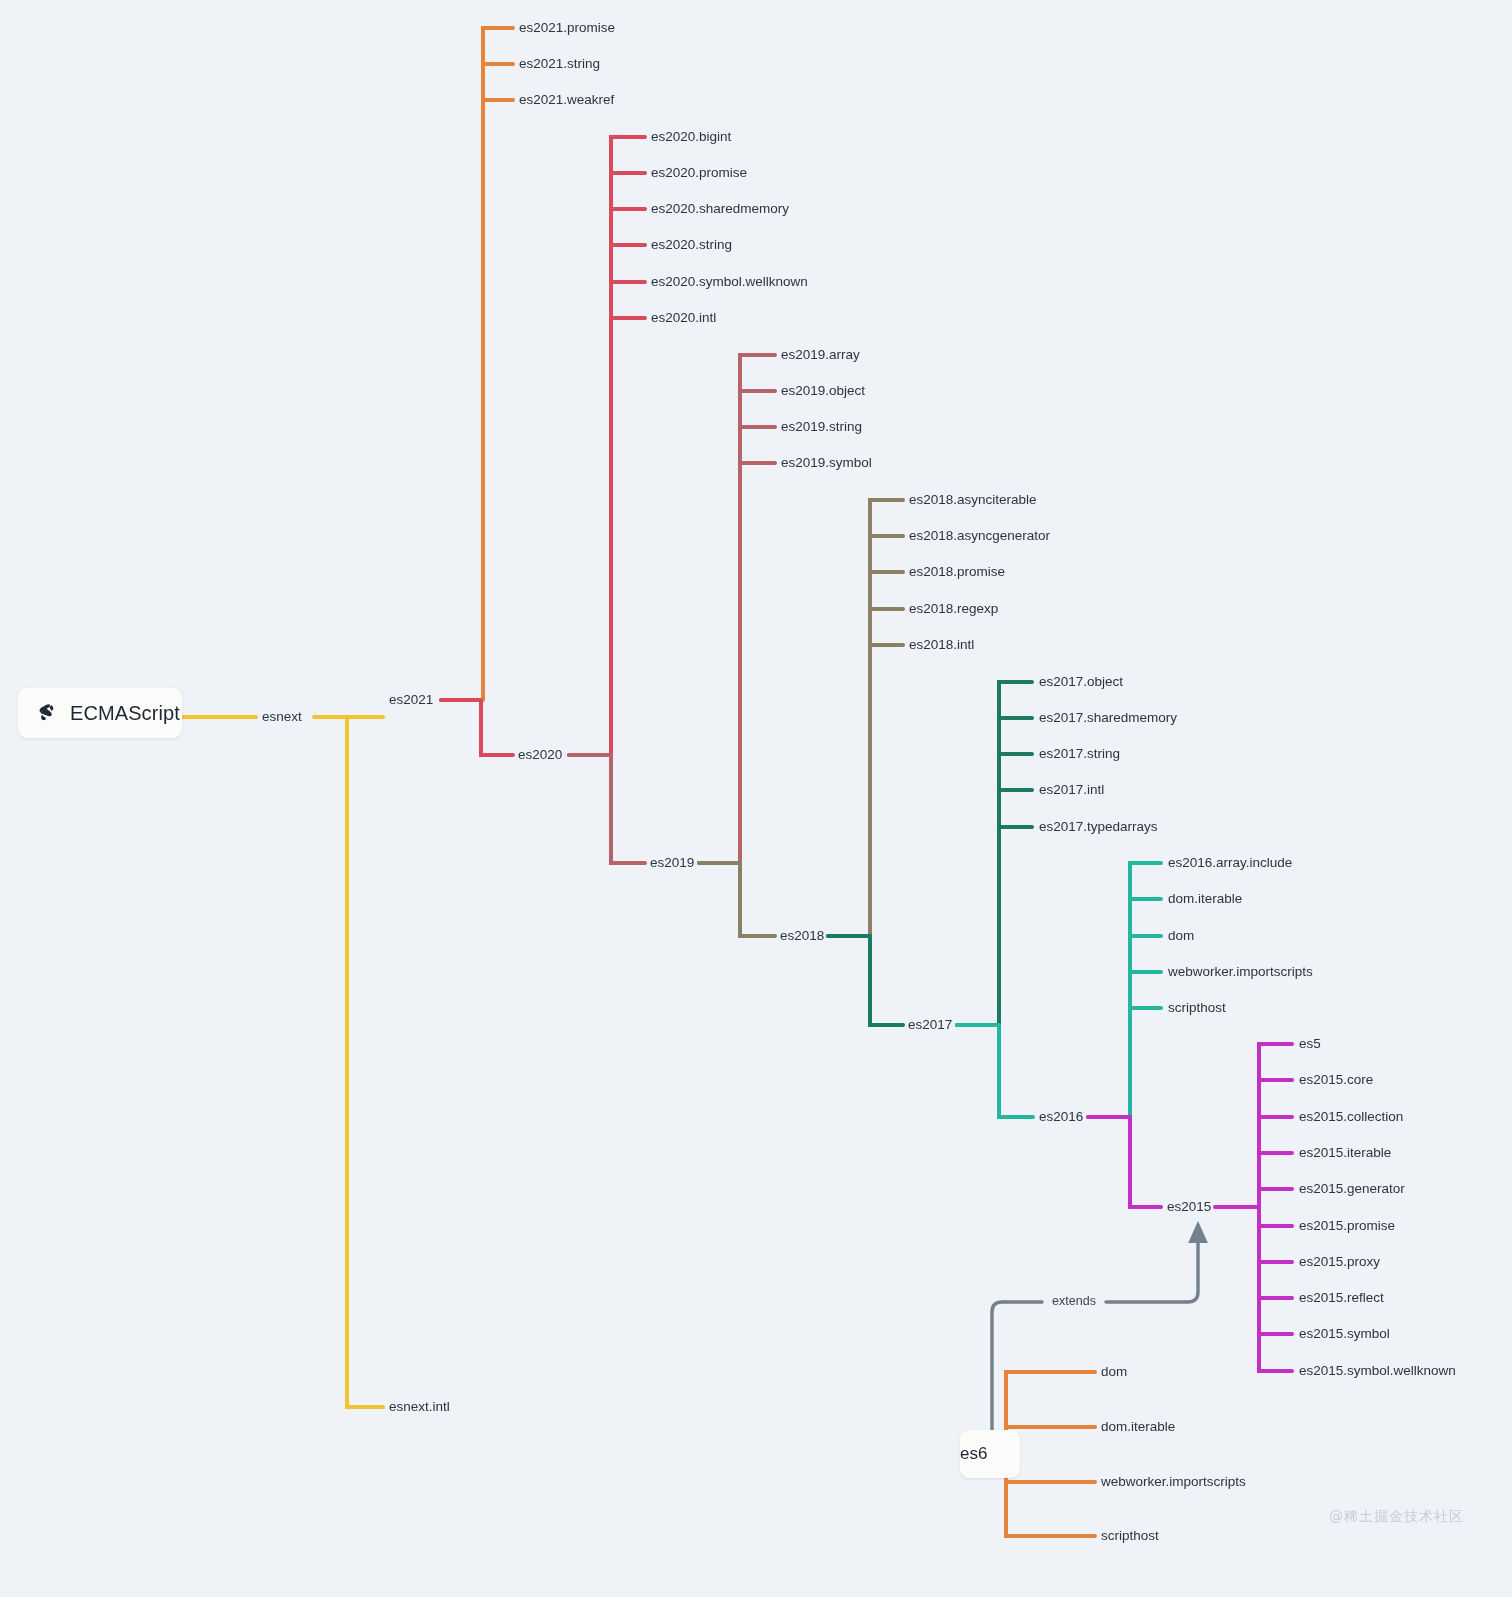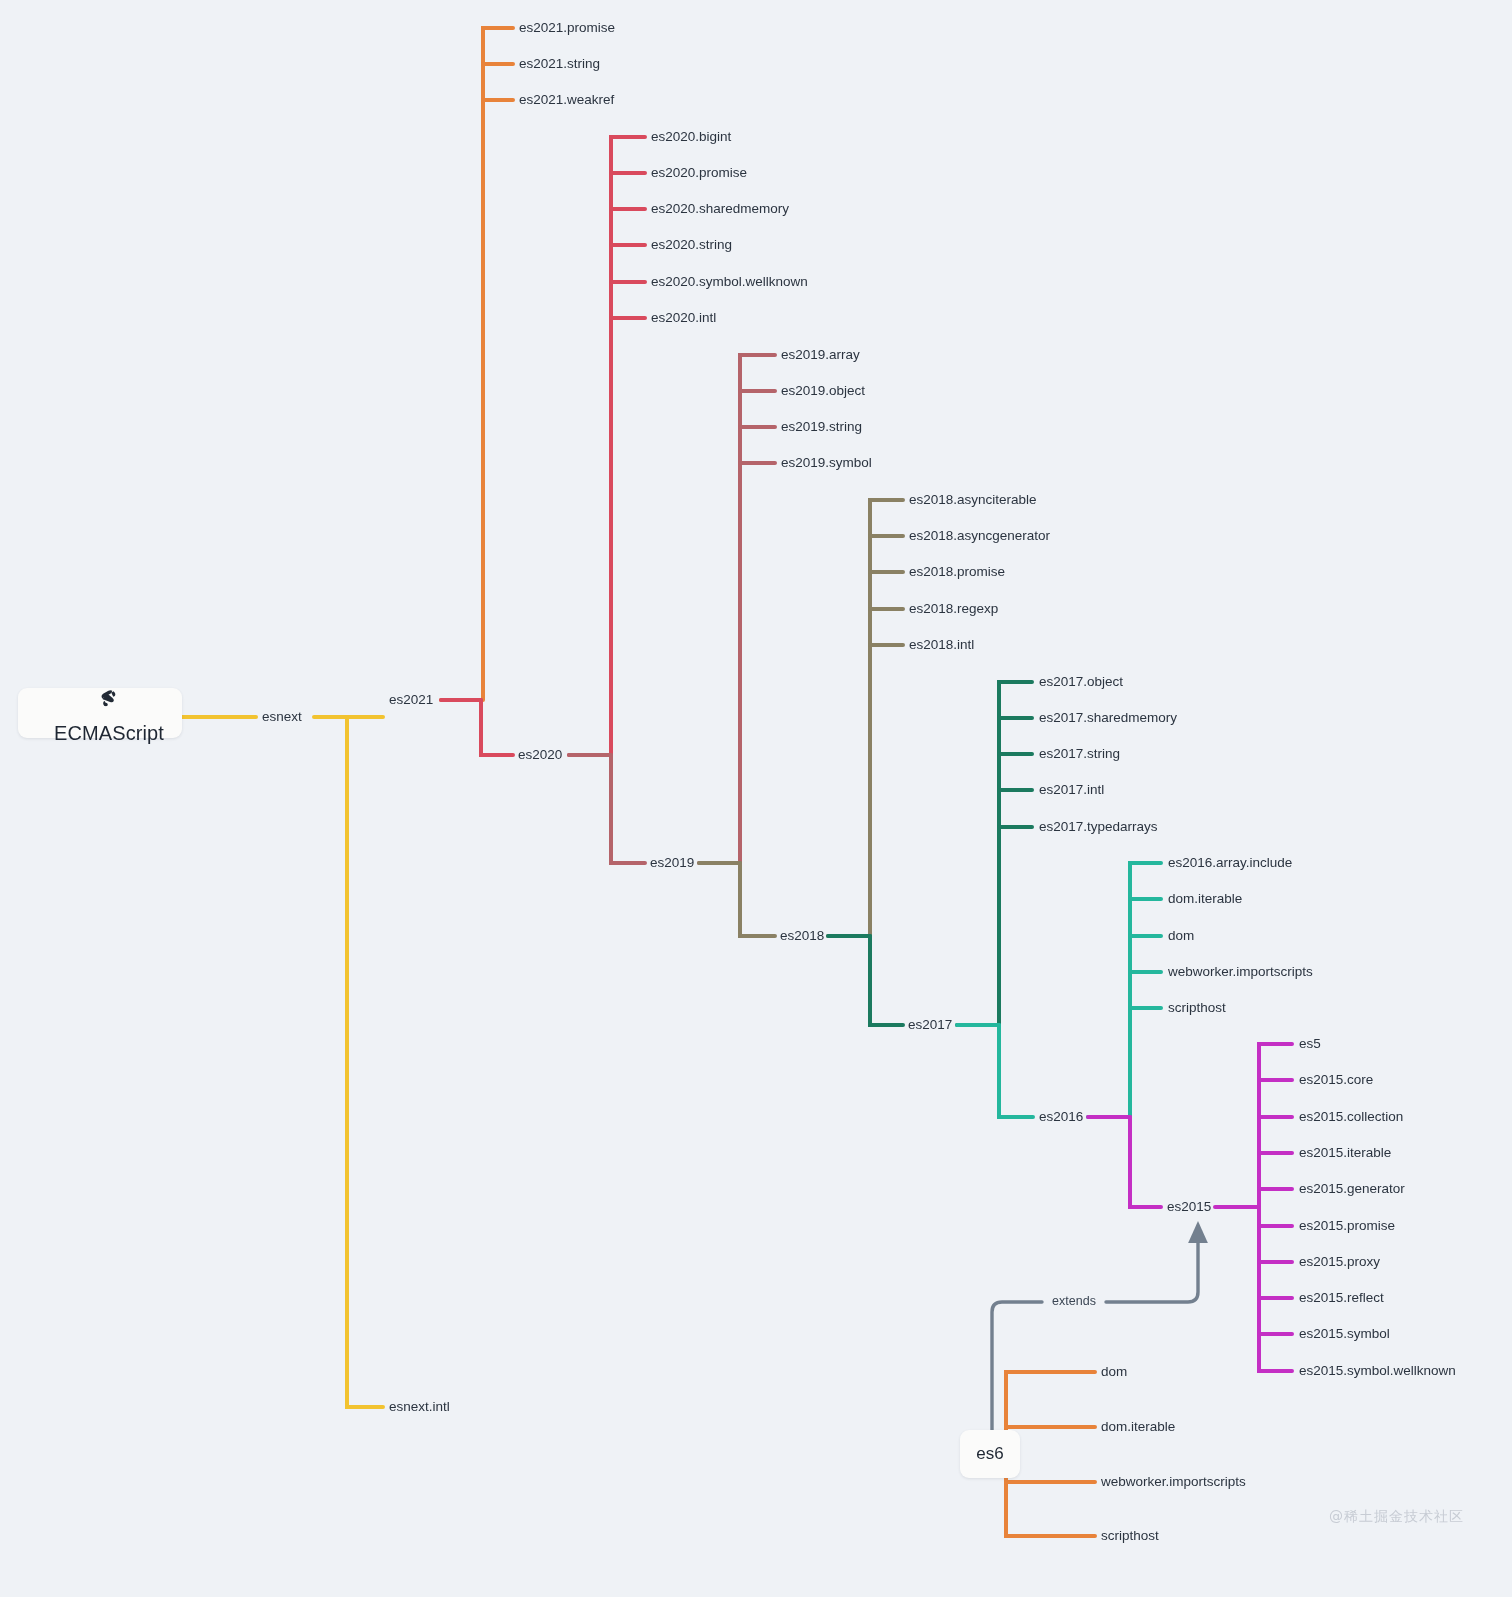--- a/index.html
+++ b/index.html
@@ -34,29 +34,29 @@
   .root-card{
     position:absolute;
     background:#fbfbfa;
     border-radius:9px;
     box-shadow:0 1px 3px rgba(30,40,60,.10);
     display:flex;align-items:center;
     box-sizing:border-box;
   }
   #root-ecmascript{
     left:18px;top:688px;width:164px;height:50px;
-    padding-left:18px;gap:12px;flex-direction:column;
+    padding-left:18px;gap:12px;
   }
   #root-ecmascript .root-title{
     font-size:20px;color:#1f2733;letter-spacing:.1px;
     white-space:nowrap;
   }
   #root-es6{
     left:960px;top:1430px;width:60px;height:48px;
-    justify-content:center;
+    justify-content:flex-start;
   }
   #root-es6 .root-title{
     font-size:17px;color:#1f2733;
   }
   .watermark{
     position:absolute;right:48px;top:1508px;
     font-size:14px;color:#c7ccd4;
     font-family:"DejaVu Sans", sans-serif;
     letter-spacing:1px;
     user-select:none;

